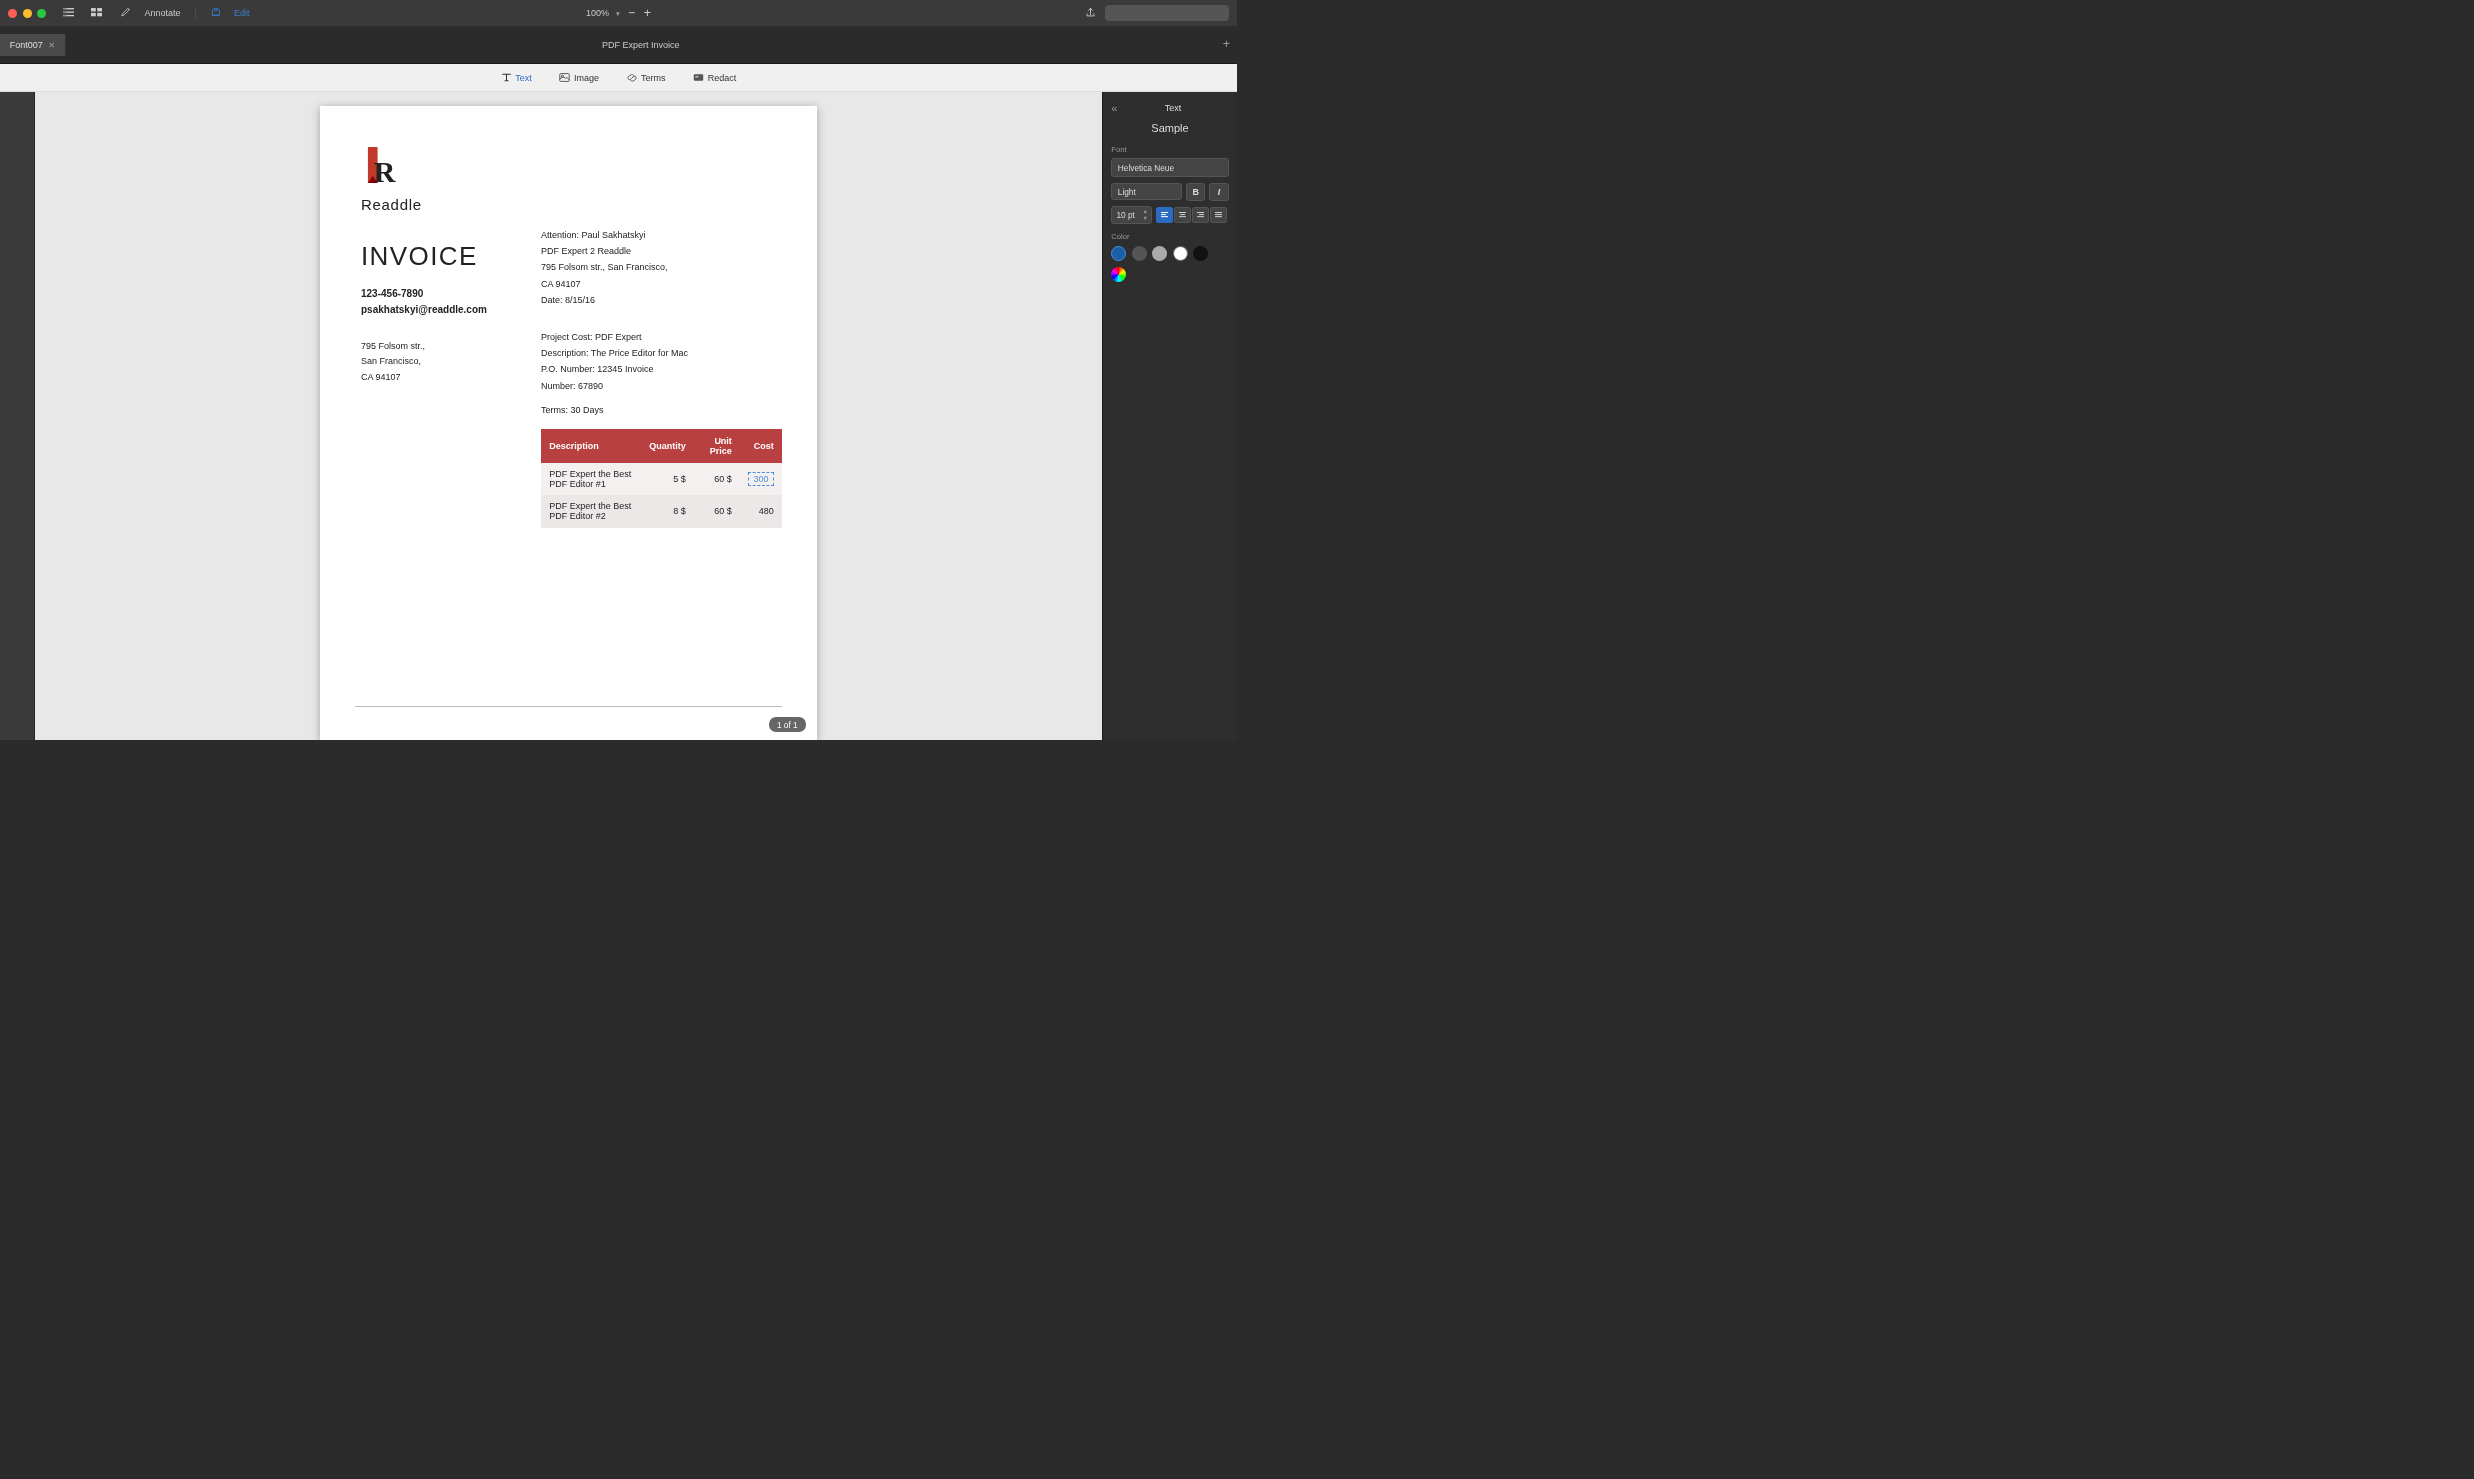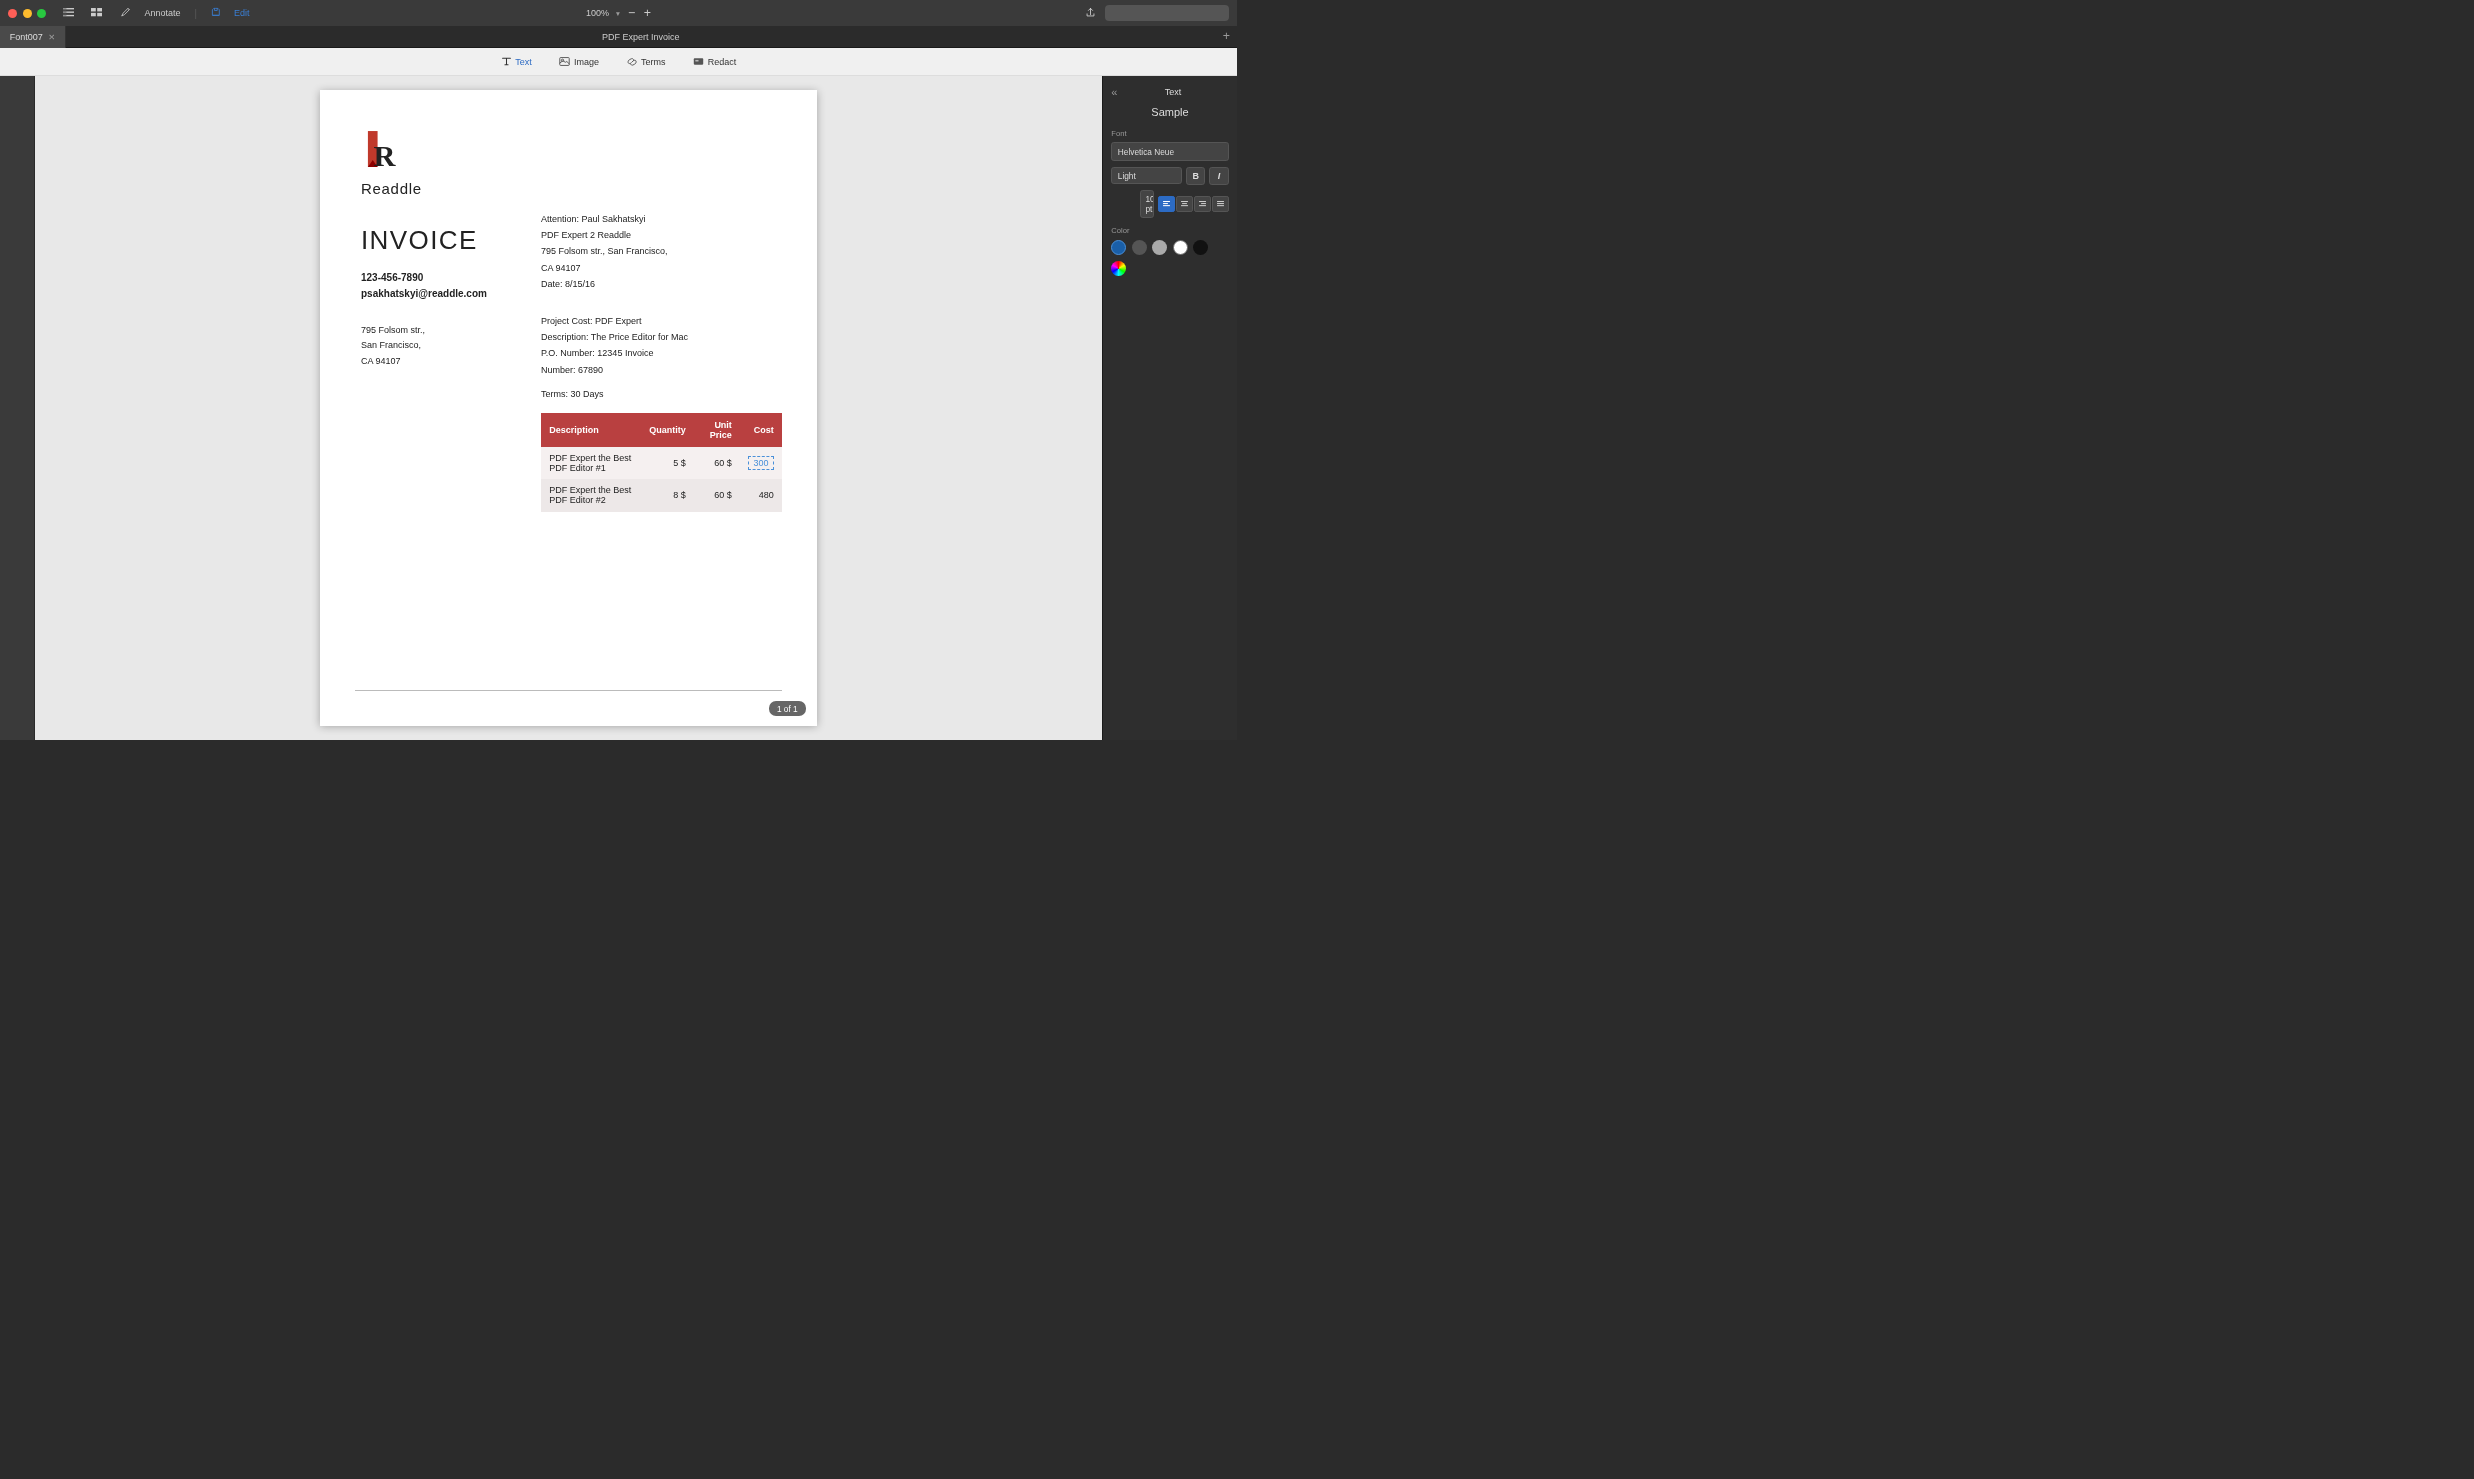--- a/index.html
+++ b/index.html
@@ -93,21 +93,21 @@
       border-radius: 4.1px;
       color: #ccc;
       padding: 2.8px 8.3px;
       font-size: 9px;
       width: 124px;
     }
     .search-box::placeholder { color: #999; }
 
     
     .tabbar {
-      height: 22px;
+      height: 38px;
       background: #2b2b2b;
       display: flex;
       align-items: center;
       border-bottom: 0.7px solid #1a1a1a;
     }
     .tab {
       height: 22px;
       background: #4a4a4a;
       display: flex;
       align-items: center;
@@ -408,21 +408,20 @@
       display: flex;
       align-items: center;
       justify-content: center;
     }
 
     .size-align-row {
       display: flex;
       gap: 4.1px;
       margin-top: 5.5px;
       align-items: center;
-      margin-left: 29px;
     }
 
     .size-control {
       display: flex;
       align-items: center;
       background: #444;
       border: 0.7px solid #555;
       border-radius: 2.8px;
       overflow: hidden;
     }

